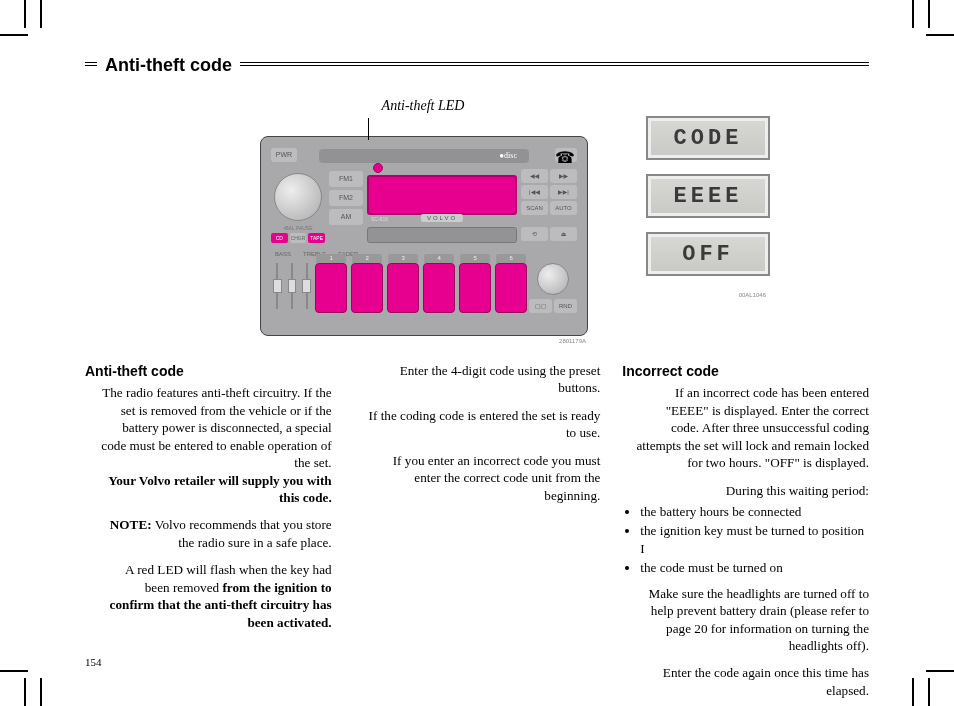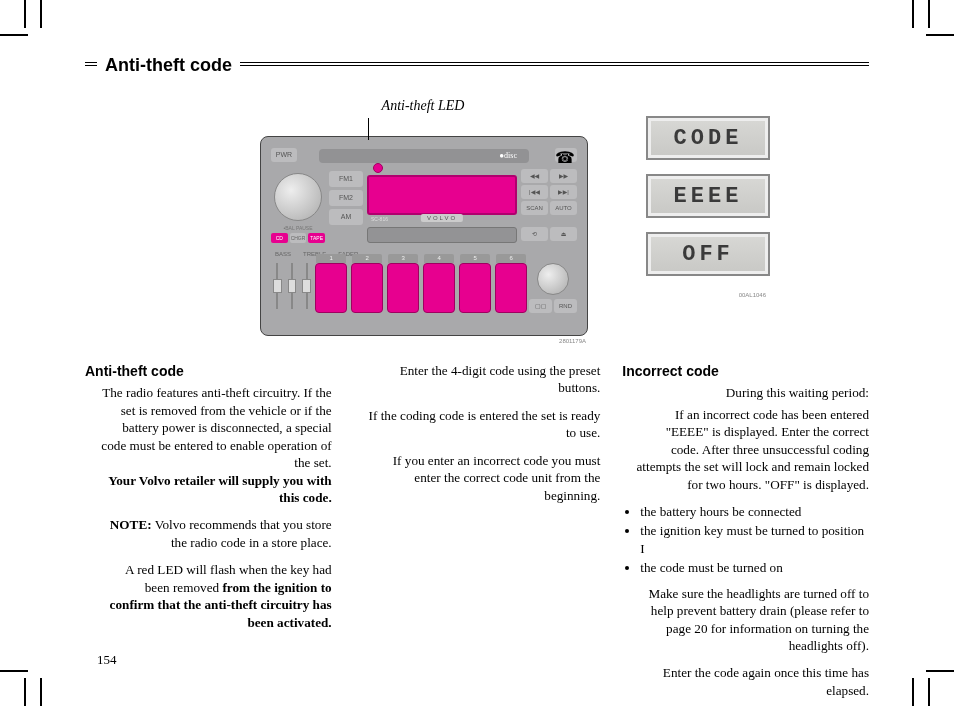--- a/index.html
+++ b/index.html
@@ -267,22 +267,22 @@
   font-size: 14px;
   margin: 0 0 4px 0;
 }
 .col p { margin: 0 0 10px 12px; text-align: right; }
 .col ul { margin: 0 0 8px 0; padding-left: 18px; }
 .col li { margin-bottom: 2px; }
 
 .page-num {
   position: absolute;
   bottom: -2px;
-  left: 12px;
-  font-size: 13px;
+  left: 0;
+  font-size: 11px;
 }
 </style>
 </head>
 <body>
 
 <div class="crop-mark tl">
     <div class="v v1"></div>
     <div class="v v2"></div>
     <div class="h h1"></div>
   </div>
@@ -432,37 +432,37 @@
   <div class="columns">
 
     <div class="col">
       <h3>Anti-theft code</h3>
       <p>
         <span>The radio features anti-theft circuitry. If the set is removed from the vehicle or if the battery power is disconnected, a special code must be entered to enable operation of the set.</span>
         <br>
         <b>Your Volvo retailer will supply you with this code.</b>
       </p>
       <p>
-        <b>NOTE:</b><span> Volvo recommends that you store the radio code in a store place.</span>
+        <b>NOTE:</b><span> Volvo recommends that you store the radio sure in a safe place.</span>
       </p>
       <p>
         <span>A red LED will flash when the key had been removed </span><b>from the ignition to confirm that the anti-theft circuitry has been activated.</b>
       </p>
     </div>
 
     <div class="col">
       <p>Enter the 4-digit code using the preset buttons.</p>
       <p>If the coding code is entered the set is ready to use.</p>
       <p>If you enter an incorrect code you must enter the correct code unit from the beginning.</p>
     </div>
 
     <div class="col">
       <h3>Incorrect code</h3>
+      <p>If an incorrect code has been entered "EEEE" is displayed. Enter the correct code.  After three unsuccessful coding attempts the set will lock and remain locked for two hours. "OFF" is displayed.</p>
       <p style="margin-bottom:4px;">During this waiting period:</p>
-      <p>If an incorrect code has been entered "EEEE" is displayed. Enter the correct code.  After three unsuccessful coding attempts the set will lock and remain locked for two hours. "OFF" is displayed.</p>
       <ul>
         <li>the battery hours be connected</li>
         <li>the ignition key must be turned to position I</li>
         <li>the code must be turned on</li>
       </ul>
       <p>Make sure the headlights are turned off to help prevent battery drain (please refer to page 20 for information on turning the headlights off).</p>
       <p>Enter the code again once this time has elapsed.</p>
     </div>
   </div>
 

